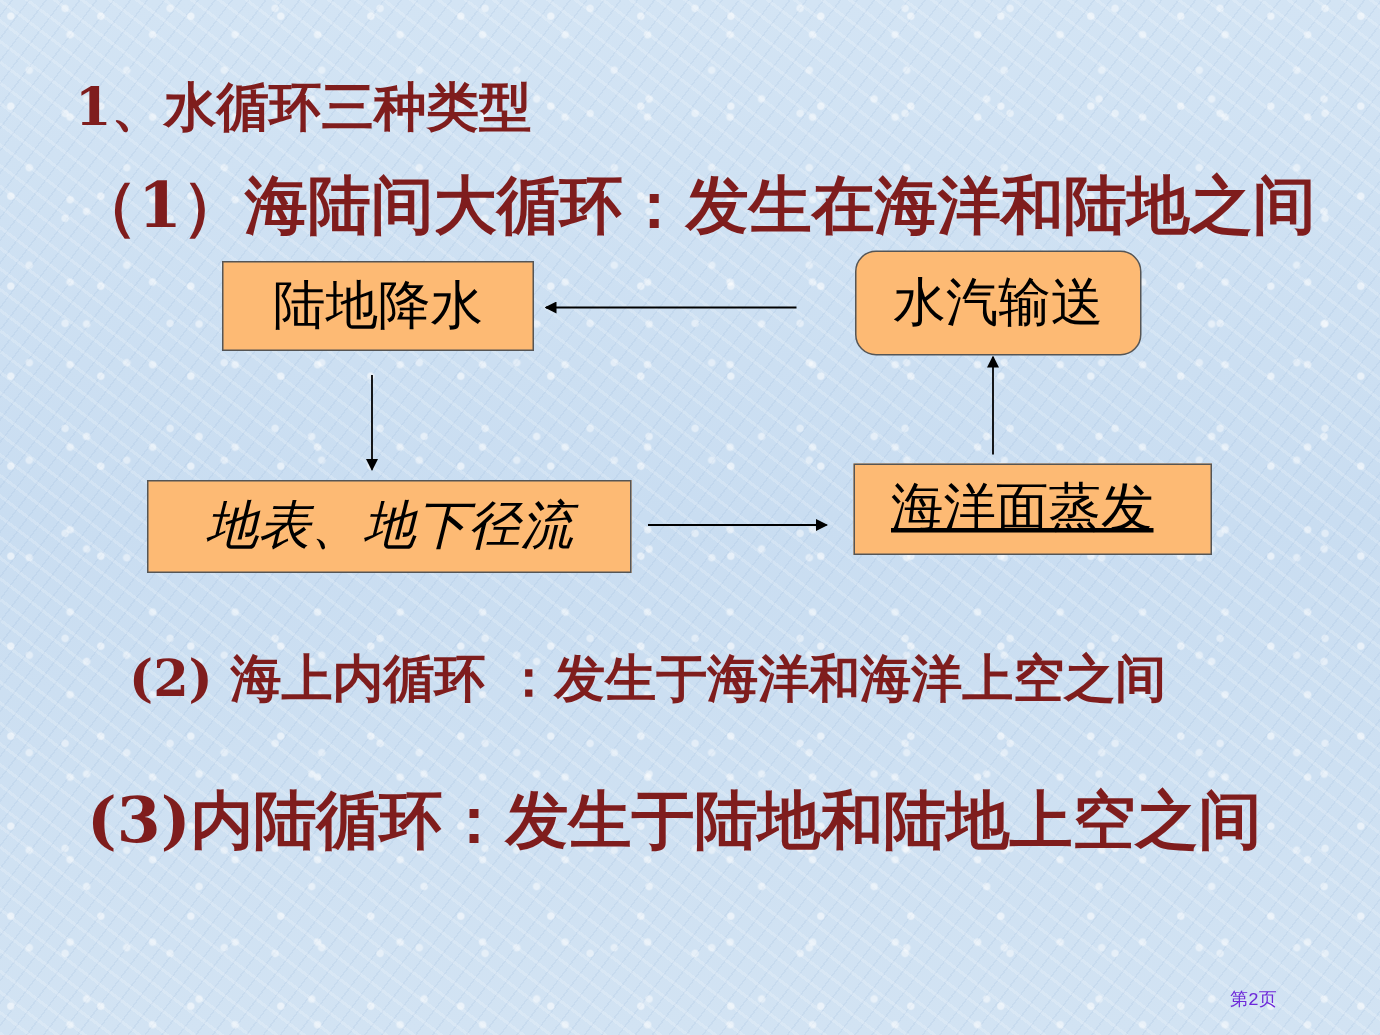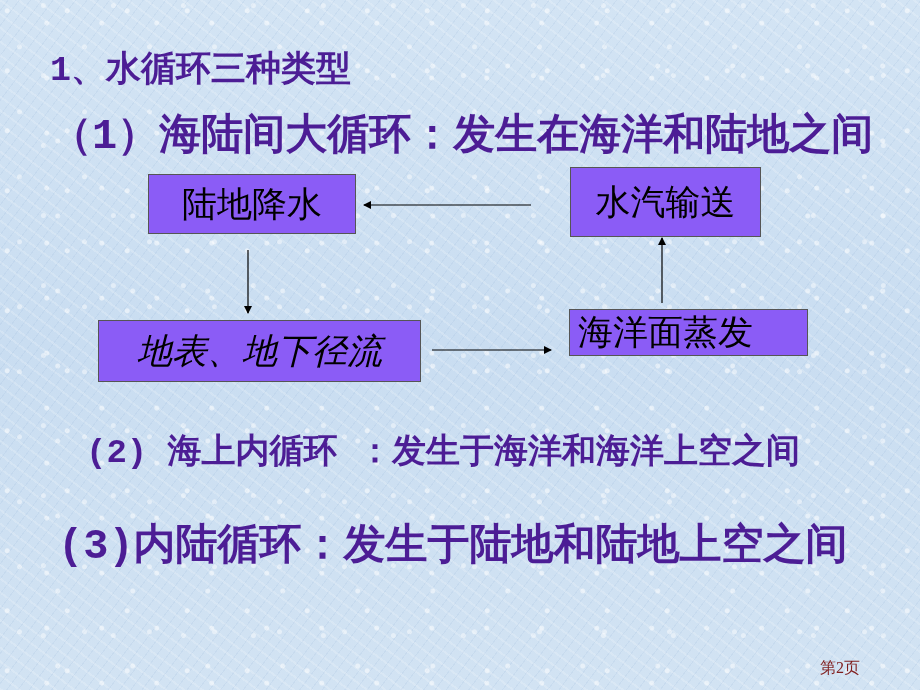--- a/index.html
+++ b/index.html
@@ -19,65 +19,64 @@
         radial-gradient(circle at 85% 42%, rgba(255,255,255,0.5) 0 2px, transparent 3px),
         radial-gradient(circle at 30% 72%, rgba(255,255,255,0.45) 0 2px, transparent 3px),
         radial-gradient(circle at 77% 88%, rgba(255,255,255,0.5) 0 2px, transparent 3px),
         repeating-linear-gradient(37deg, rgba(255,255,255,0.18) 0 2px, transparent 2px 11px),
         repeating-linear-gradient(-53deg, rgba(150,180,215,0.16) 0 1px, transparent 1px 9px),
         linear-gradient(180deg, #d3e4f4 0%, #c9ddf1 50%, #d2e3f3 100%);
       background-size: 60px 60px, 70px 70px, 55px 55px, 65px 65px, 75px 75px, auto, auto, auto;
     }
     .text-line {
       position: absolute;
-      color: #4c1d95;
+      color: #7f1d1d;
       font-weight: bold;
       white-space: nowrap;
       line-height: 1;
-      font-family: Liberation Mono, monospace;
     }
     .title { left: 50px; top: 54px; font-size: 35px; }
     .sub1 { left: 50px; top: 116px; font-size: 42px; }
     .sub2 { left: 58px; top: 436px; font-size: 34px; margin-left: 28px; }
     .sub3 { left: 58px; top: 526px; font-size: 42px; }
 
     .box {
       position: absolute;
-      background: #8b5cf6;
+      background: #fdba74;
       border: 1.5px solid #555;
       box-sizing: border-box;
       display: flex;
       align-items: center;
       justify-content: center;
       font-size: 35px;
       font-weight: normal;
       color: #000;
       white-space: nowrap;
       line-height: 1;
       font-family: "DejaVu Sans", "Liberation Sans", sans-serif;
     }
     .box1 { left: 148px; top: 174px; width: 208px; height: 60px; }
-    .box2 { left: 570px; top: 167px; width: 191px; height: 70px; }
+    .box2 { left: 570px; top: 167px; width: 191px; height: 70px; border-radius: 14px; }
     .box3 { left: 98px; top: 320px; width: 323px; height: 62px; font-style: italic; }
-    .box4 { left: 569px; top: 309px; width: 239px; height: 47px; justify-content: flex-start; padding-left: 8px; }
+    .box4 { left: 569px; top: 309px; width: 239px; height: 61px; justify-content: flex-start; padding-left: 24px; text-decoration: underline; }
 
     svg.arrows {
       position: absolute;
       left: 0; top: 0;
       width: 920px; height: 690px;
       pointer-events: none;
     }
 
     .page-num {
       position: absolute;
       left: 820px;
       top: 658px;
-      font-size: 16px;
-      color: #7f1d1d;
-      font-family: Liberation Serif, serif;
+      font-size: 12px;
+      color: #6d28d9;
+      font-family: Liberation Mono, monospace;
     }
   </style>
 </head>
 <body>
 
 <div>
   <div class="text-line title">1、水循环三种类型</div>
   <div class="text-line sub1">（1）海陆间大循环：发生在海洋和陆地之间</div>
 
   <div>

